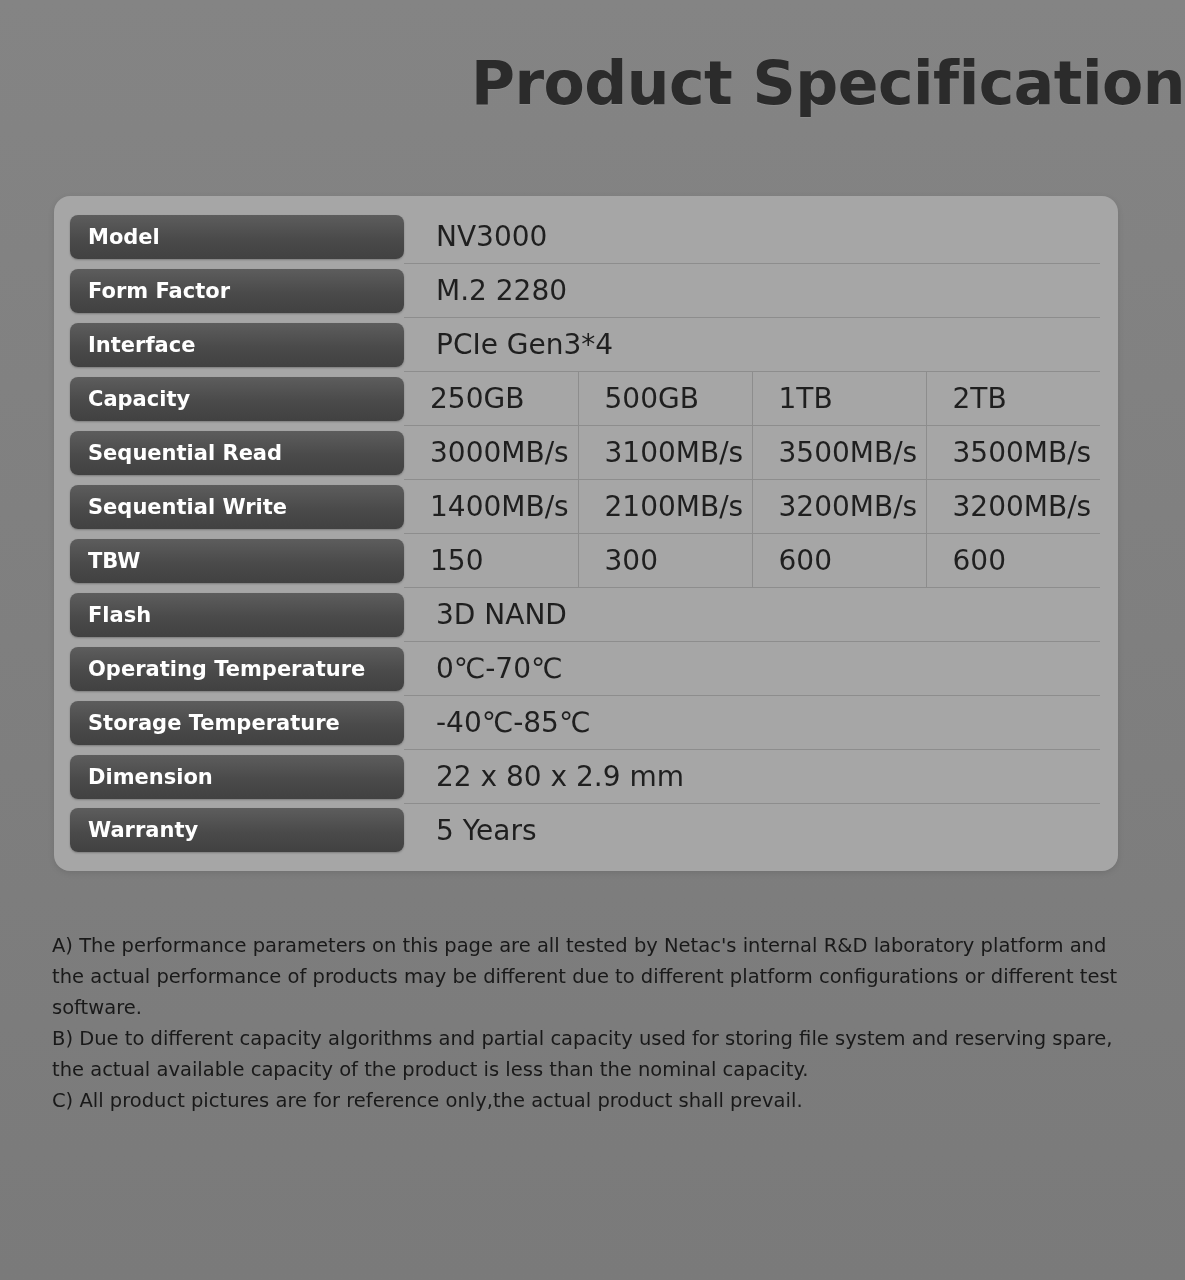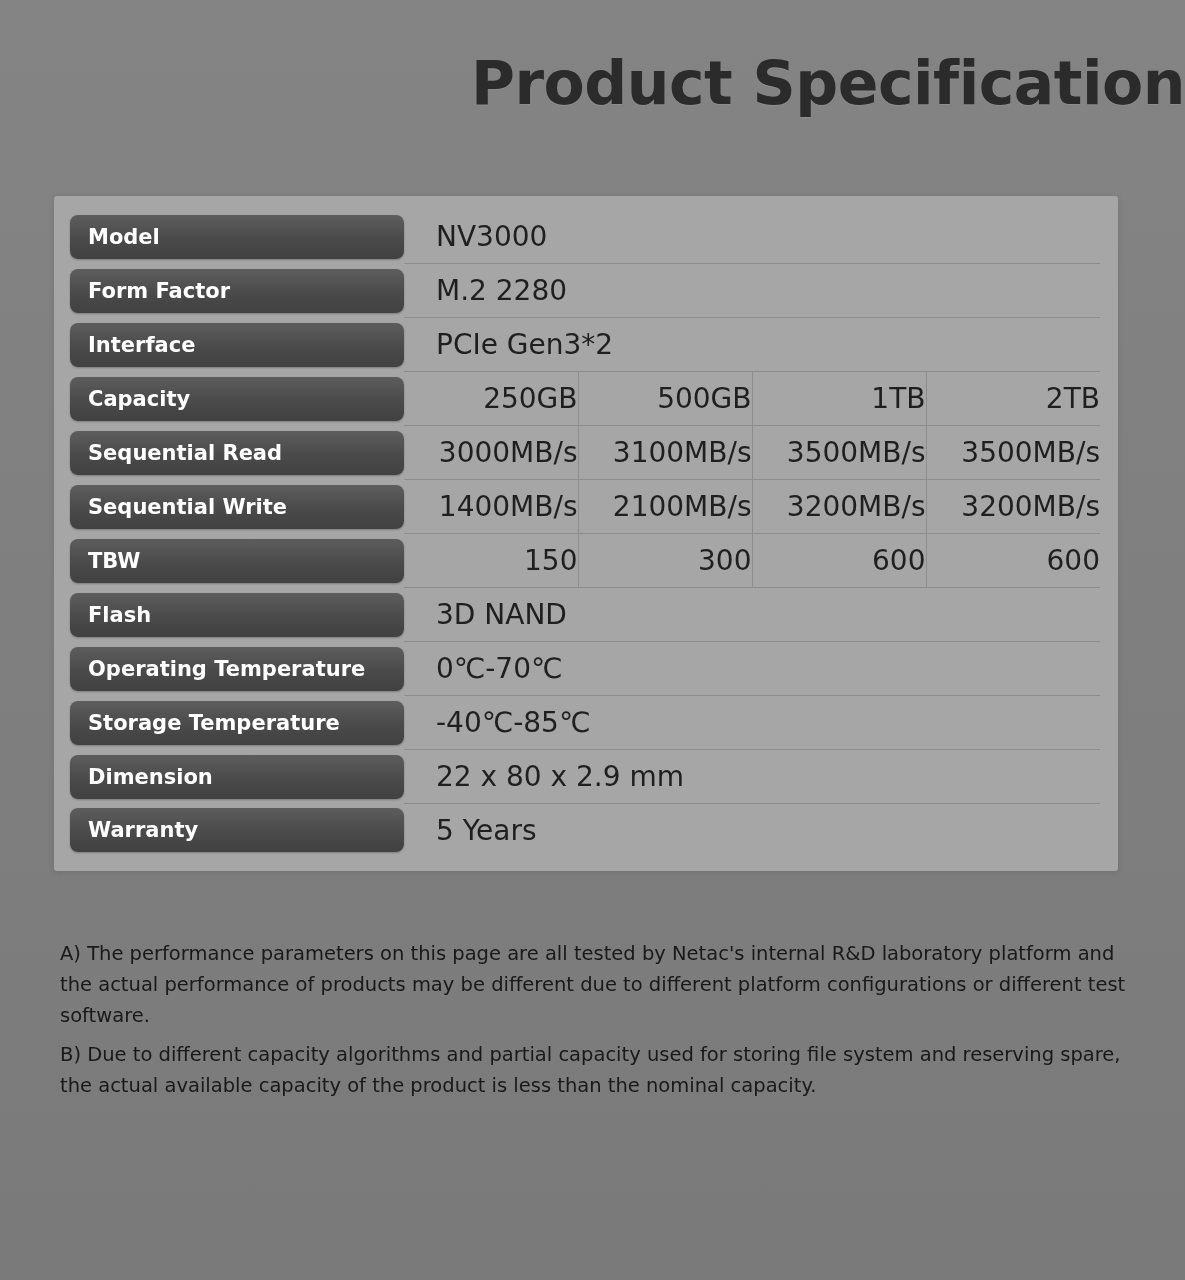--- a/index.html
+++ b/index.html
@@ -30,21 +30,21 @@
     letter-spacing: -0.5px;
     padding-top: 48px;
     text-shadow: 0 1px 0 rgba(255,255,255,0.08);
   }
   .table-wrap {
     position: absolute;
     left: 54px;
     top: 196px;
     width: 1064px;
     background: #a6a6a6;
-    border-radius: 3px;
+    border-radius: 16px;
     padding: 14px 18px 14px 16px;
     box-sizing: border-box;
     box-shadow: 0 2px 6px rgba(0,0,0,0.10);
   }
   table.spec {
     width: 100%;
     border-collapse: collapse;
     table-layout: fixed;
   }
   table.spec td {
@@ -71,40 +71,39 @@
   .val {
     font-size: 28px;
     color: #1f1f1f;
     padding: 10px 0 10px 32px !important;
     border-bottom: 1px solid #8d8d8d;
     white-space: nowrap;
   }
   .val.sub {
     padding-left: 26px !important;
     border-left: 1px solid #8d8d8d;
-    text-align: right;
   }
   .val.first-sub {
     border-left: none;
   }
   tr.last-row .val {
     border-bottom: none;
     margin-left: 8px;
   }
   .notes {
     position: absolute;
     left: 52px;
     top: 930px;
     width: 1090px;
     font-size: 19.5px;
     line-height: 31px;
     color: #191919;
   }
   .notes p {
-    margin: 8px;
+    margin: 0;
   }
 </style>
 </head>
 <body>
 
 <div class="page">
 
   <div class="title">Product Specification</div>
 
   <div class="table-wrap">
@@ -122,21 +121,21 @@
           <td class="lbl-cell">
             <div class="label-pill">Form Factor</div>
           </td>
           <td class="val" colspan="4">M.2 2280</td>
         </tr>
 
         <tr>
           <td class="lbl-cell">
             <div class="label-pill">Interface</div>
           </td>
-          <td class="val" colspan="4">PCIe Gen3*2</td>
+          <td class="val" colspan="4">PCIe Gen3*4</td>
         </tr>
 
         <tr>
           <td class="lbl-cell">
             <div class="label-pill">Capacity</div>
           </td>
           <td class="val sub first-sub">250GB</td>
           <td class="val sub">500GB</td>
           <td class="val sub">1TB</td>
           <td class="val sub">2TB</td>
@@ -207,15 +206,16 @@
           <td class="val" colspan="4">5 Years</td>
         </tr>
 
       </tbody>
     </table>
   </div>
 
   <div class="notes">
     <p>A) The performance parameters on this page are all tested by Netac's internal R&amp;D laboratory platform and the actual performance of products may be different due to different platform configurations or different test software.</p>
     <p>B) Due to different capacity algorithms and partial capacity used for storing file system and reserving spare, the actual available capacity of the product is less than the nominal capacity.</p>
+    <p>C) All product pictures are for reference only,the actual product shall prevail.</p>
   </div>
 
 </div>
 
 </body></html>

